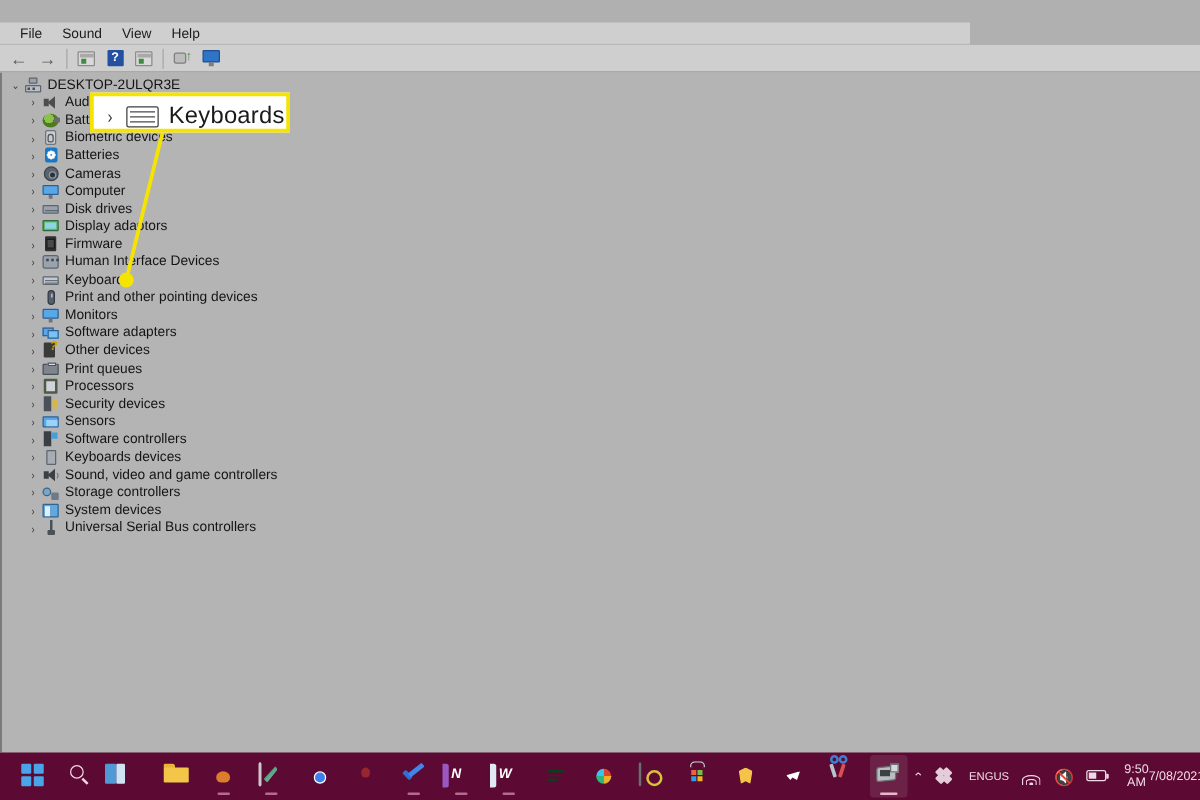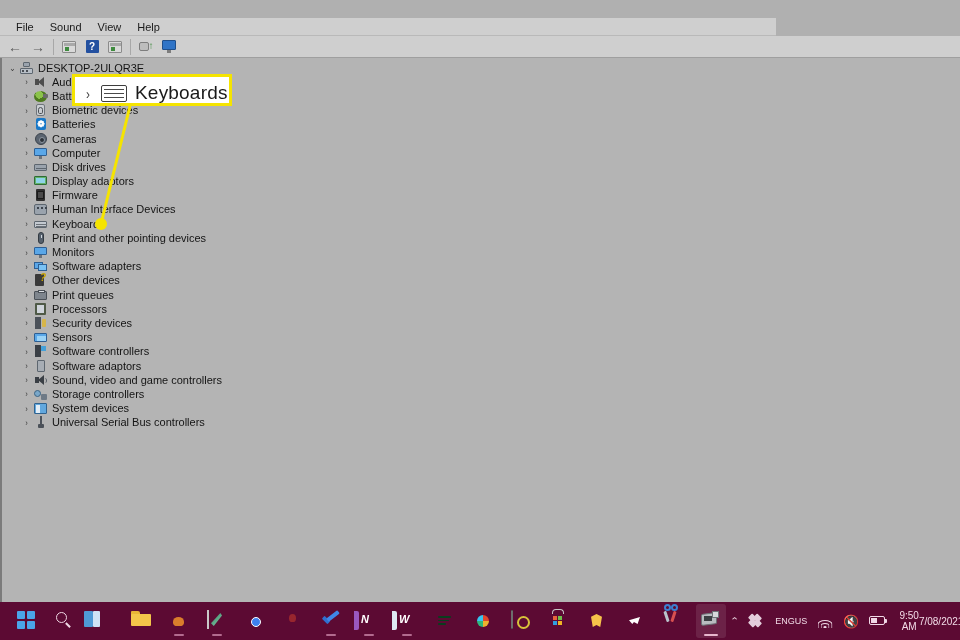--- a/index.html
+++ b/index.html
@@ -573,21 +573,21 @@
             </span>
           </span>
         <span class="lbl">Software controllers</span>
       </div>
 
       <div class="row child">
         <span class="chev">›</span>
         <span class="ico">
             <span class="ic-swd"></span>
           </span>
-        <span class="lbl">Software adaptors</span>
+        <span class="lbl">Keyboards devices</span>
       </div>
 
       <div class="row child">
         <span class="chev">›</span>
         <span class="ico">
             <span class="ic-sound">
               <i class="body"></i>
               <i class="cone"></i>
               <i class="wv"></i>
             </span>

